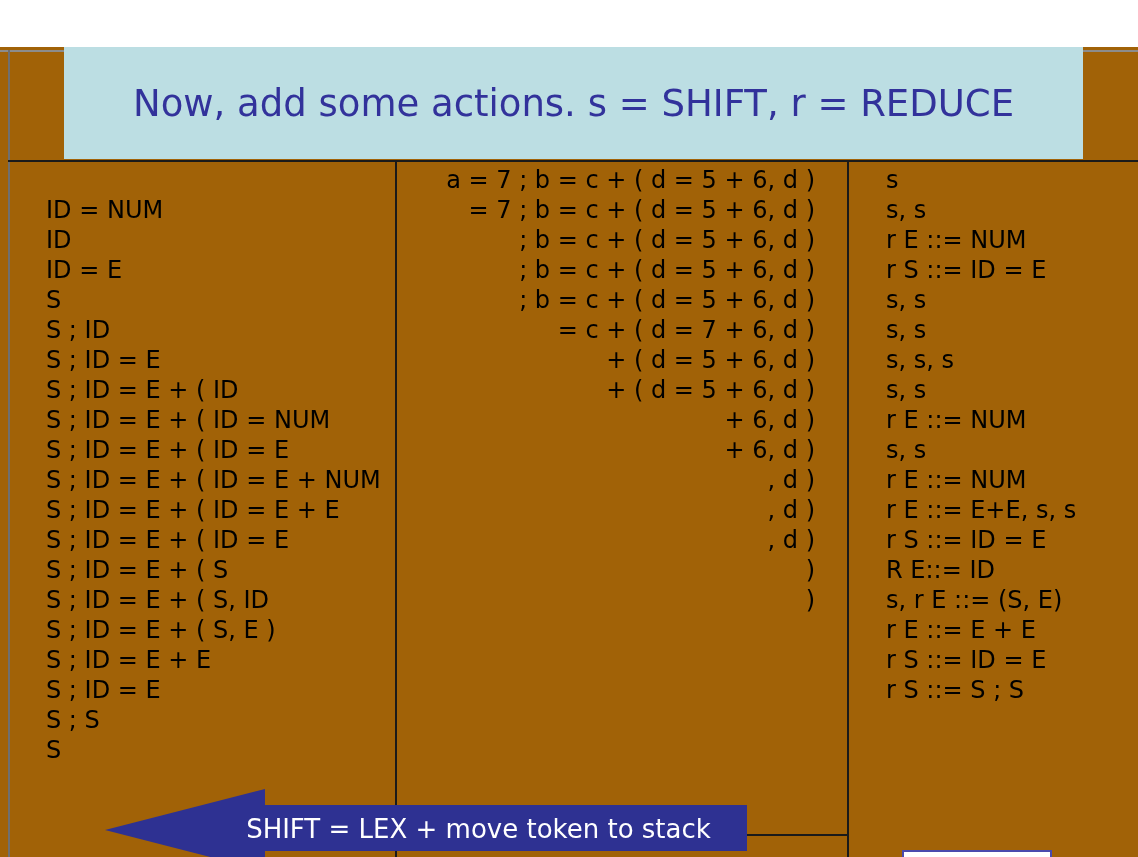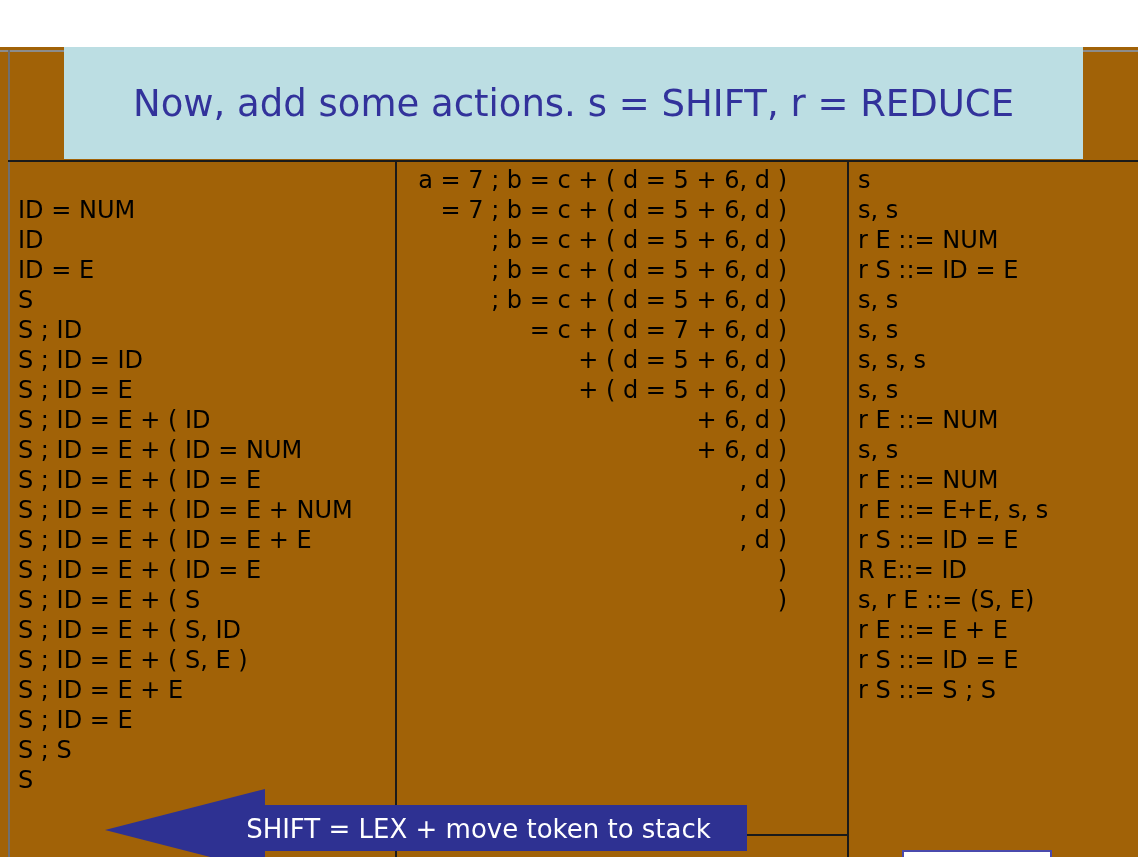--- a/index.html
+++ b/index.html
@@ -31,21 +31,21 @@
 
   
   .tbl-top    { position: absolute; left: 8px;   top: 113px; width: 1130px; height: 2px; background: #1a1a1a; }
   .tbl-div1   { position: absolute; left: 395px; top: 113px; width: 2px; height: 735px; background: #1a1a1a; }
   .tbl-div2   { position: absolute; left: 847px; top: 113px; width: 2px; height: 735px; background: #1a1a1a; }
   .tbl-rowline{ position: absolute; left: 397px; top: 787px; width: 450px; height: 2px; background: #1a1a1a; }
   .tbl-bottom { position: absolute; left: 0;     top: 847px; width: 849px; height: 2px; background: #1a1a1a; }
   .tbl-shadow { position: absolute; left: 0;     top: 851px; width: 849px; height: 6px; background: #b2b2b2; }
 
   
-  .col { position: absolute; top: 118px; font-size: 24px; }
+  .col { position: absolute; top: 118px; font-size: 24px; padding-left: 28px; }
   .col .line { height: 30px; line-height: 30px; white-space: pre; }
   .col-stack   { left: 18px;  width: 374px; }
   .col-input   { left: 398px; width: 389px; text-align: right; }
   .col-actions { left: 858px; width: 276px; }
 
   
   .arrow-svg { position: absolute; left: 0; top: 0; width: 1138px; height: 857px; }
   .arrow-svg polygon { fill: #2e3192; }
   .arrow-label {
     position: absolute; left: 215px; top: 759px; width: 527px; height: 45px;
@@ -81,21 +81,20 @@
   <div class="tbl-bottom"></div>
   <div class="tbl-shadow"></div>
 
   <div class="col col-stack">
       <div class="line">&nbsp;</div>
       <div class="line">ID = NUM</div>
       <div class="line">ID</div>
       <div class="line">ID = E</div>
       <div class="line">S</div>
       <div class="line">S ; ID</div>
-      <div class="line">S ; ID = ID</div>
       <div class="line">S ; ID = E</div>
       <div class="line">S ; ID = E + ( ID</div>
       <div class="line">S ; ID = E + ( ID = NUM</div>
       <div class="line">S ; ID = E + ( ID = E</div>
       <div class="line">S ; ID = E + ( ID = E + NUM</div>
       <div class="line">S ; ID = E + ( ID = E + E</div>
       <div class="line">S ; ID = E + ( ID = E</div>
       <div class="line">S ; ID = E + ( S</div>
       <div class="line">S ; ID = E + ( S, ID</div>
       <div class="line">S ; ID = E + ( S, E )</div>

